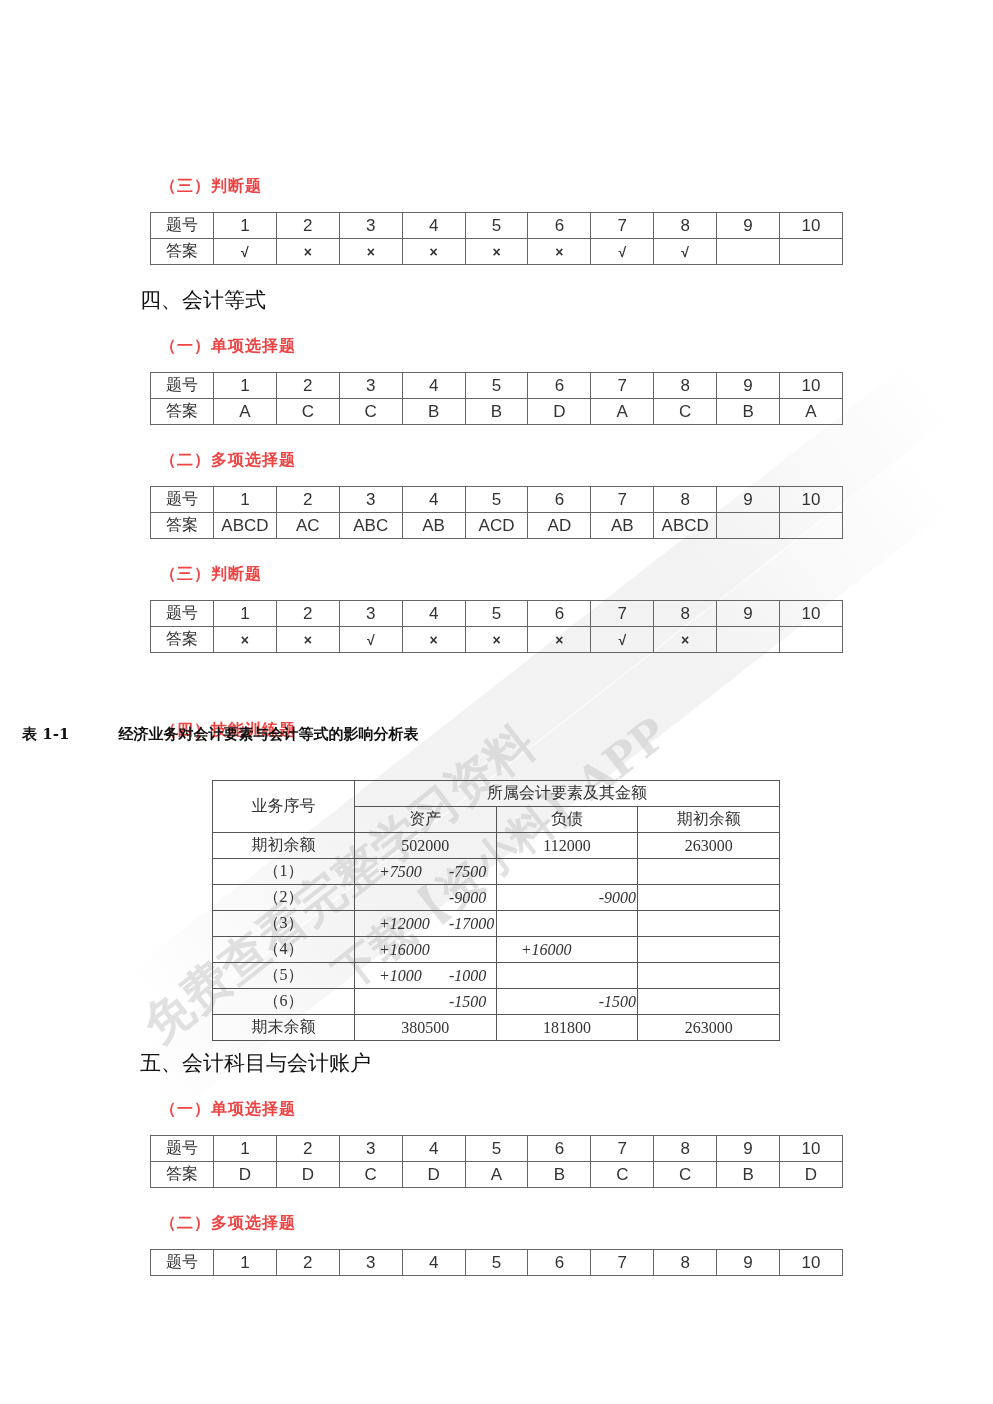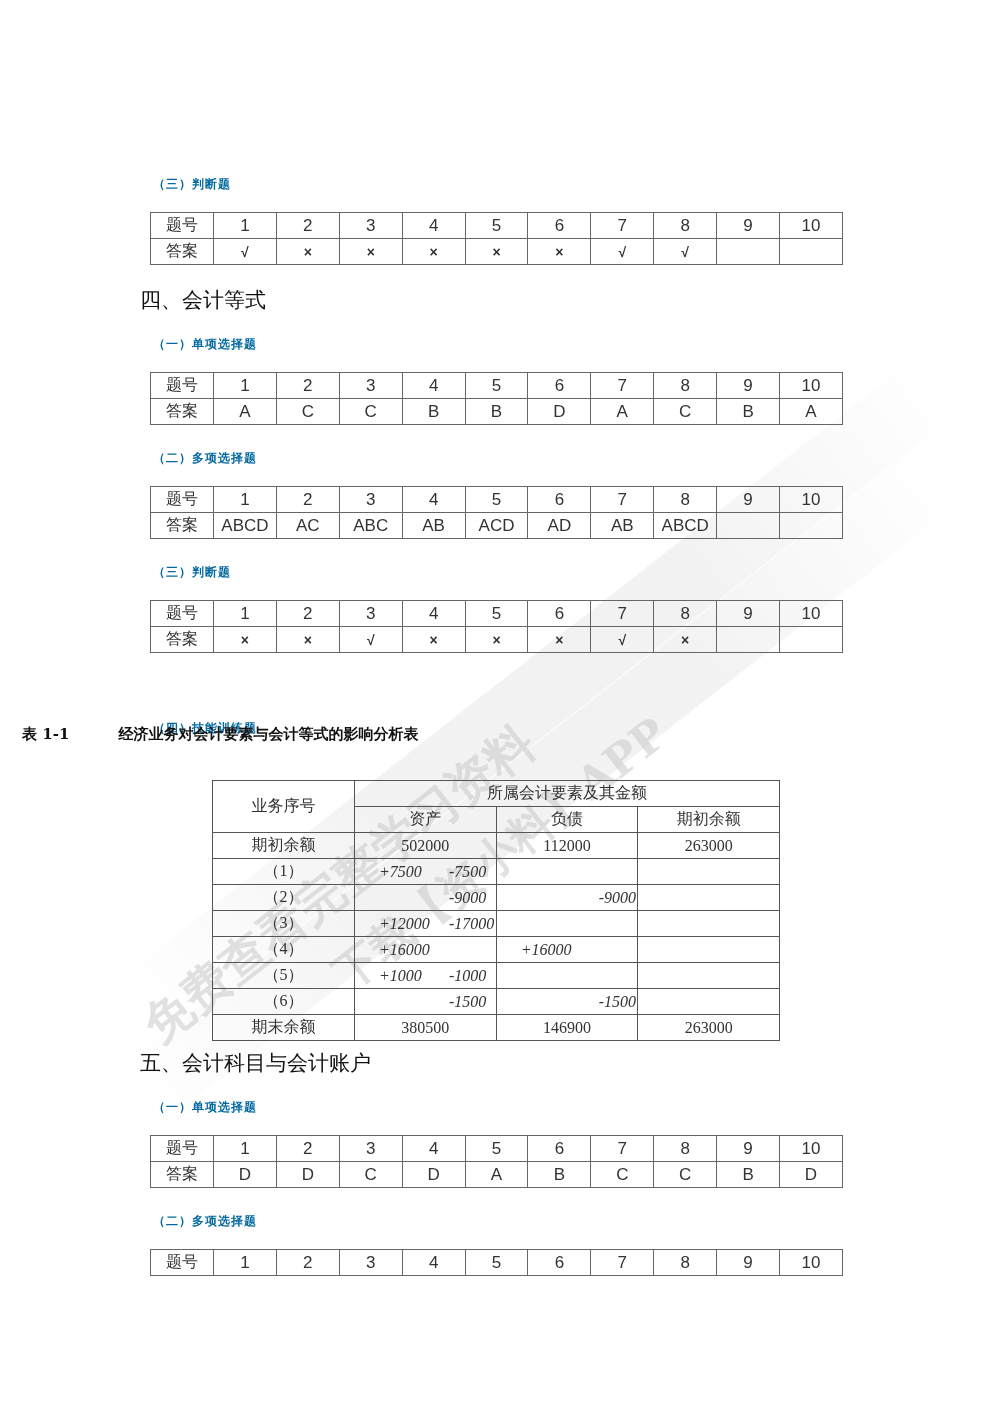--- a/index.html
+++ b/index.html
@@ -15,22 +15,22 @@
     position: absolute; left: -40px; width: 1000px; height: 70px;
     background: linear-gradient(90deg, rgba(235,235,235,0) 0%, rgba(232,232,232,0.55) 30%, rgba(232,232,232,0.55) 70%, rgba(235,235,235,0) 100%);
     transform: rotate(-38deg); transform-origin: center;
   }
   .wm-text {
     position: absolute; white-space: nowrap; font-family: "DejaVu Serif", serif; font-weight: bold;
     color: rgba(200,200,200,0.55); transform: rotate(-38deg); transform-origin: left center;
   }
   .content { position: absolute; left: 0; top: 0; width: 993px; z-index: 1; }
   .h-sub {
-    position: absolute; left: 153px; font-family: "DejaVu Serif", serif; font-weight: bold;
-    font-size: 12px; color: #0369a1; letter-spacing: 1px;
+    position: absolute; left: 160px; font-family: "DejaVu Serif", serif; font-weight: bold;
+    font-size: 16px; color: #ef4444; letter-spacing: 1px;
   }
   .h-main {
     position: absolute; left: 140px; font-family: Liberation Mono, monospace;
     font-size: 21px; color: #111;
   }
   table.ans {
     position: absolute; left: 150px; width: 693px; border-collapse: collapse; table-layout: fixed;
   }
   table.ans td {
     border: 1.2px solid #666; height: 25px; padding: 0; text-align: center;
@@ -253,21 +253,21 @@
     </tr>
     <tr>
       <td>（6）</td>
       <td class="split"><span class="amt-a"></span><span class="amt-b">-1500</span></td>
       <td class="split"><span class="pad-b"></span><span>-1500</span></td>
       <td></td>
     </tr>
     <tr>
       <td>期末余额</td>
       <td>380500</td>
-      <td>146900</td>
+      <td>181800</td>
       <td>263000</td>
     </tr>
   </tbody>
     </table>
 
   <div class="h-main" style="top:1049px;">五、会计科目与会计账户</div>
 
   <div class="h-sub" style="top:1099px;">（一）单项选择题</div>
   <table class="ans" style="top:1135px;">
     <tbody>

